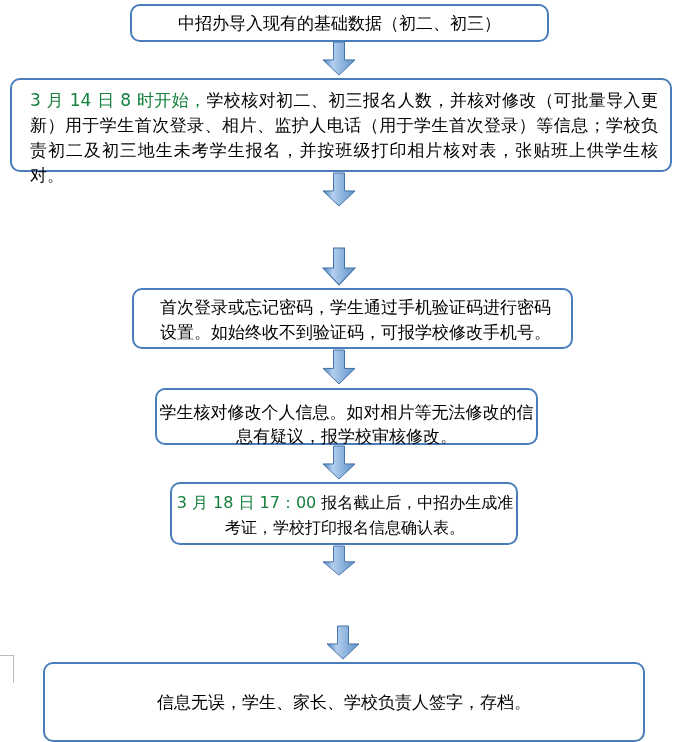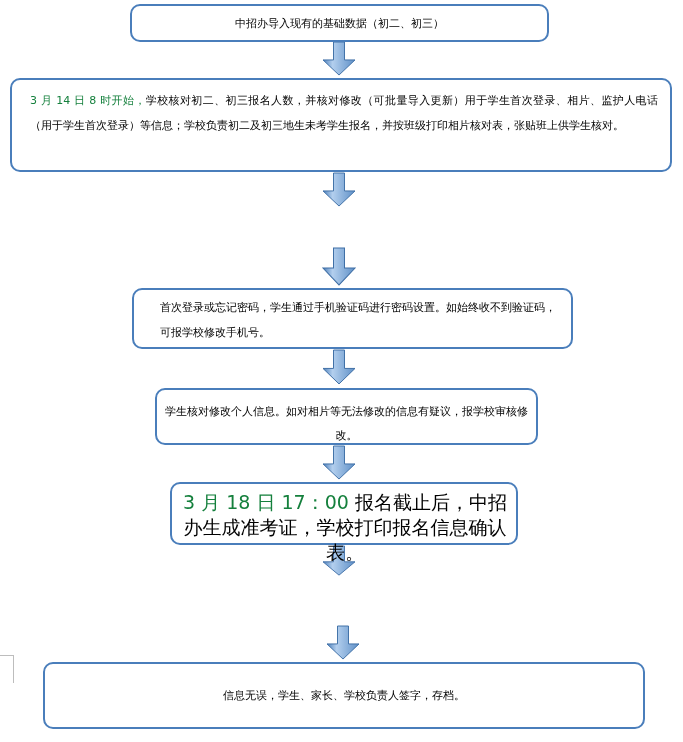--- a/index.html
+++ b/index.html
@@ -10,34 +10,34 @@
     font-family:"DejaVu Sans","Liberation Sans",sans-serif;
     color:#000;
     overflow:hidden;
   }
   .node {
     position:absolute;
     box-sizing:border-box;
     background:#ffffff;
     border:2px solid #4a7ebb;
     border-radius:10px;
-    font-size:11px;
+    font-size:17px;
     line-height:25px;
   }
   .vcenter { display:flex; align-items:center; justify-content:center; text-align:center; }
   .red { color:#15803d; }
 
   .n1 { left:130px; top:4px;   width:419px; height:38px; }
   .n2 { left:10px;  top:78px;  width:662px; height:94px; padding:8px 12px 0 18px; text-align:justify; }
   .n3 { left:117px; top:210px; width:481px; height:37px; }
   .n4 { left:132px; top:288px; width:441px; height:61px; padding:5px 12px 0 26px; }
   .n5 { left:155px; top:388px; width:383px; height:57px; padding-top:10px; line-height:24px; text-align:center; }
-  .n6 { left:170px; top:482px; width:348px; height:63px; padding:6px 0 0 2px; text-align:center; font-size:19px; }
+  .n6 { left:170px; top:482px; width:348px; height:63px; padding:6px 0 0 2px; text-align:center; font-size:16px; }
   .n7 { left:75px;  top:578px; width:540px; height:47px; font-size:16px; }
-  .n8 { left:43px;  top:662px; width:602px; height:67px; }
+  .n8 { left:43px;  top:662px; width:602px; height:80px; }
 
   .arrows { position:absolute; left:0; top:0; pointer-events:none; }
 
   .corner-artifact {
     position:absolute; left:0; top:655px;
     width:13px; height:27px;
     border-top:1px solid #bdbdbd;
     border-right:1px solid #bdbdbd;
   }
 </style>

